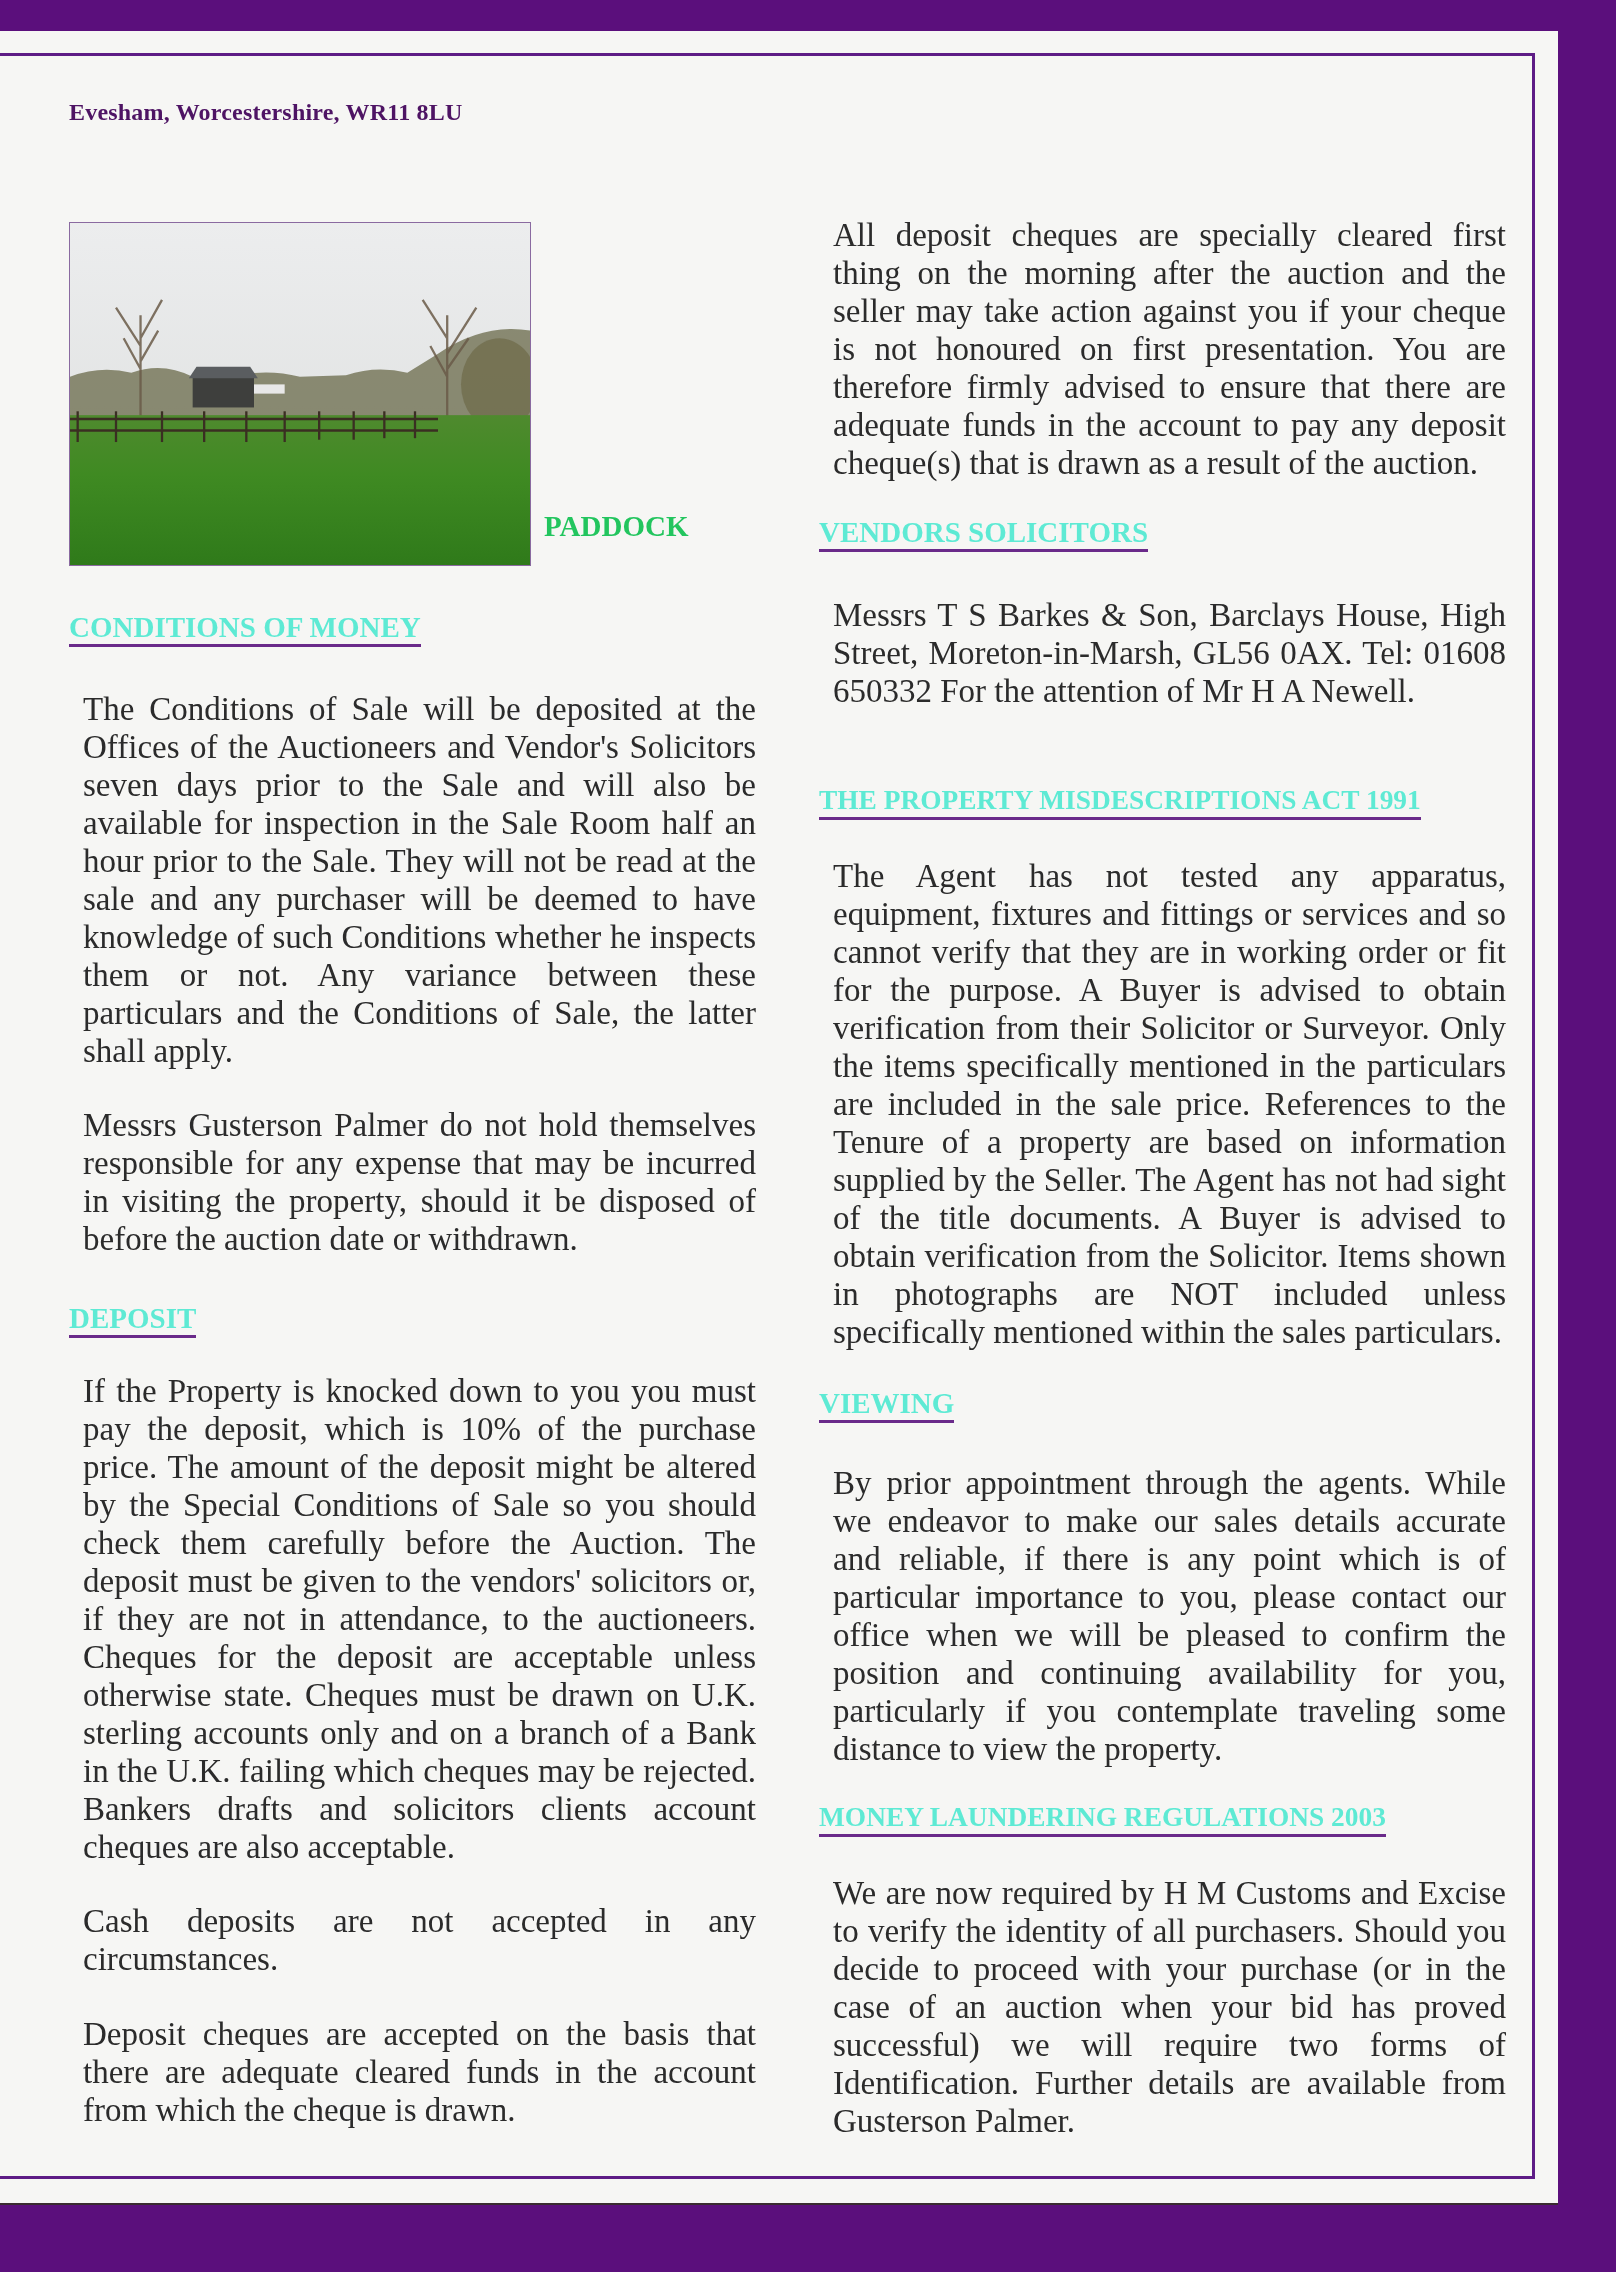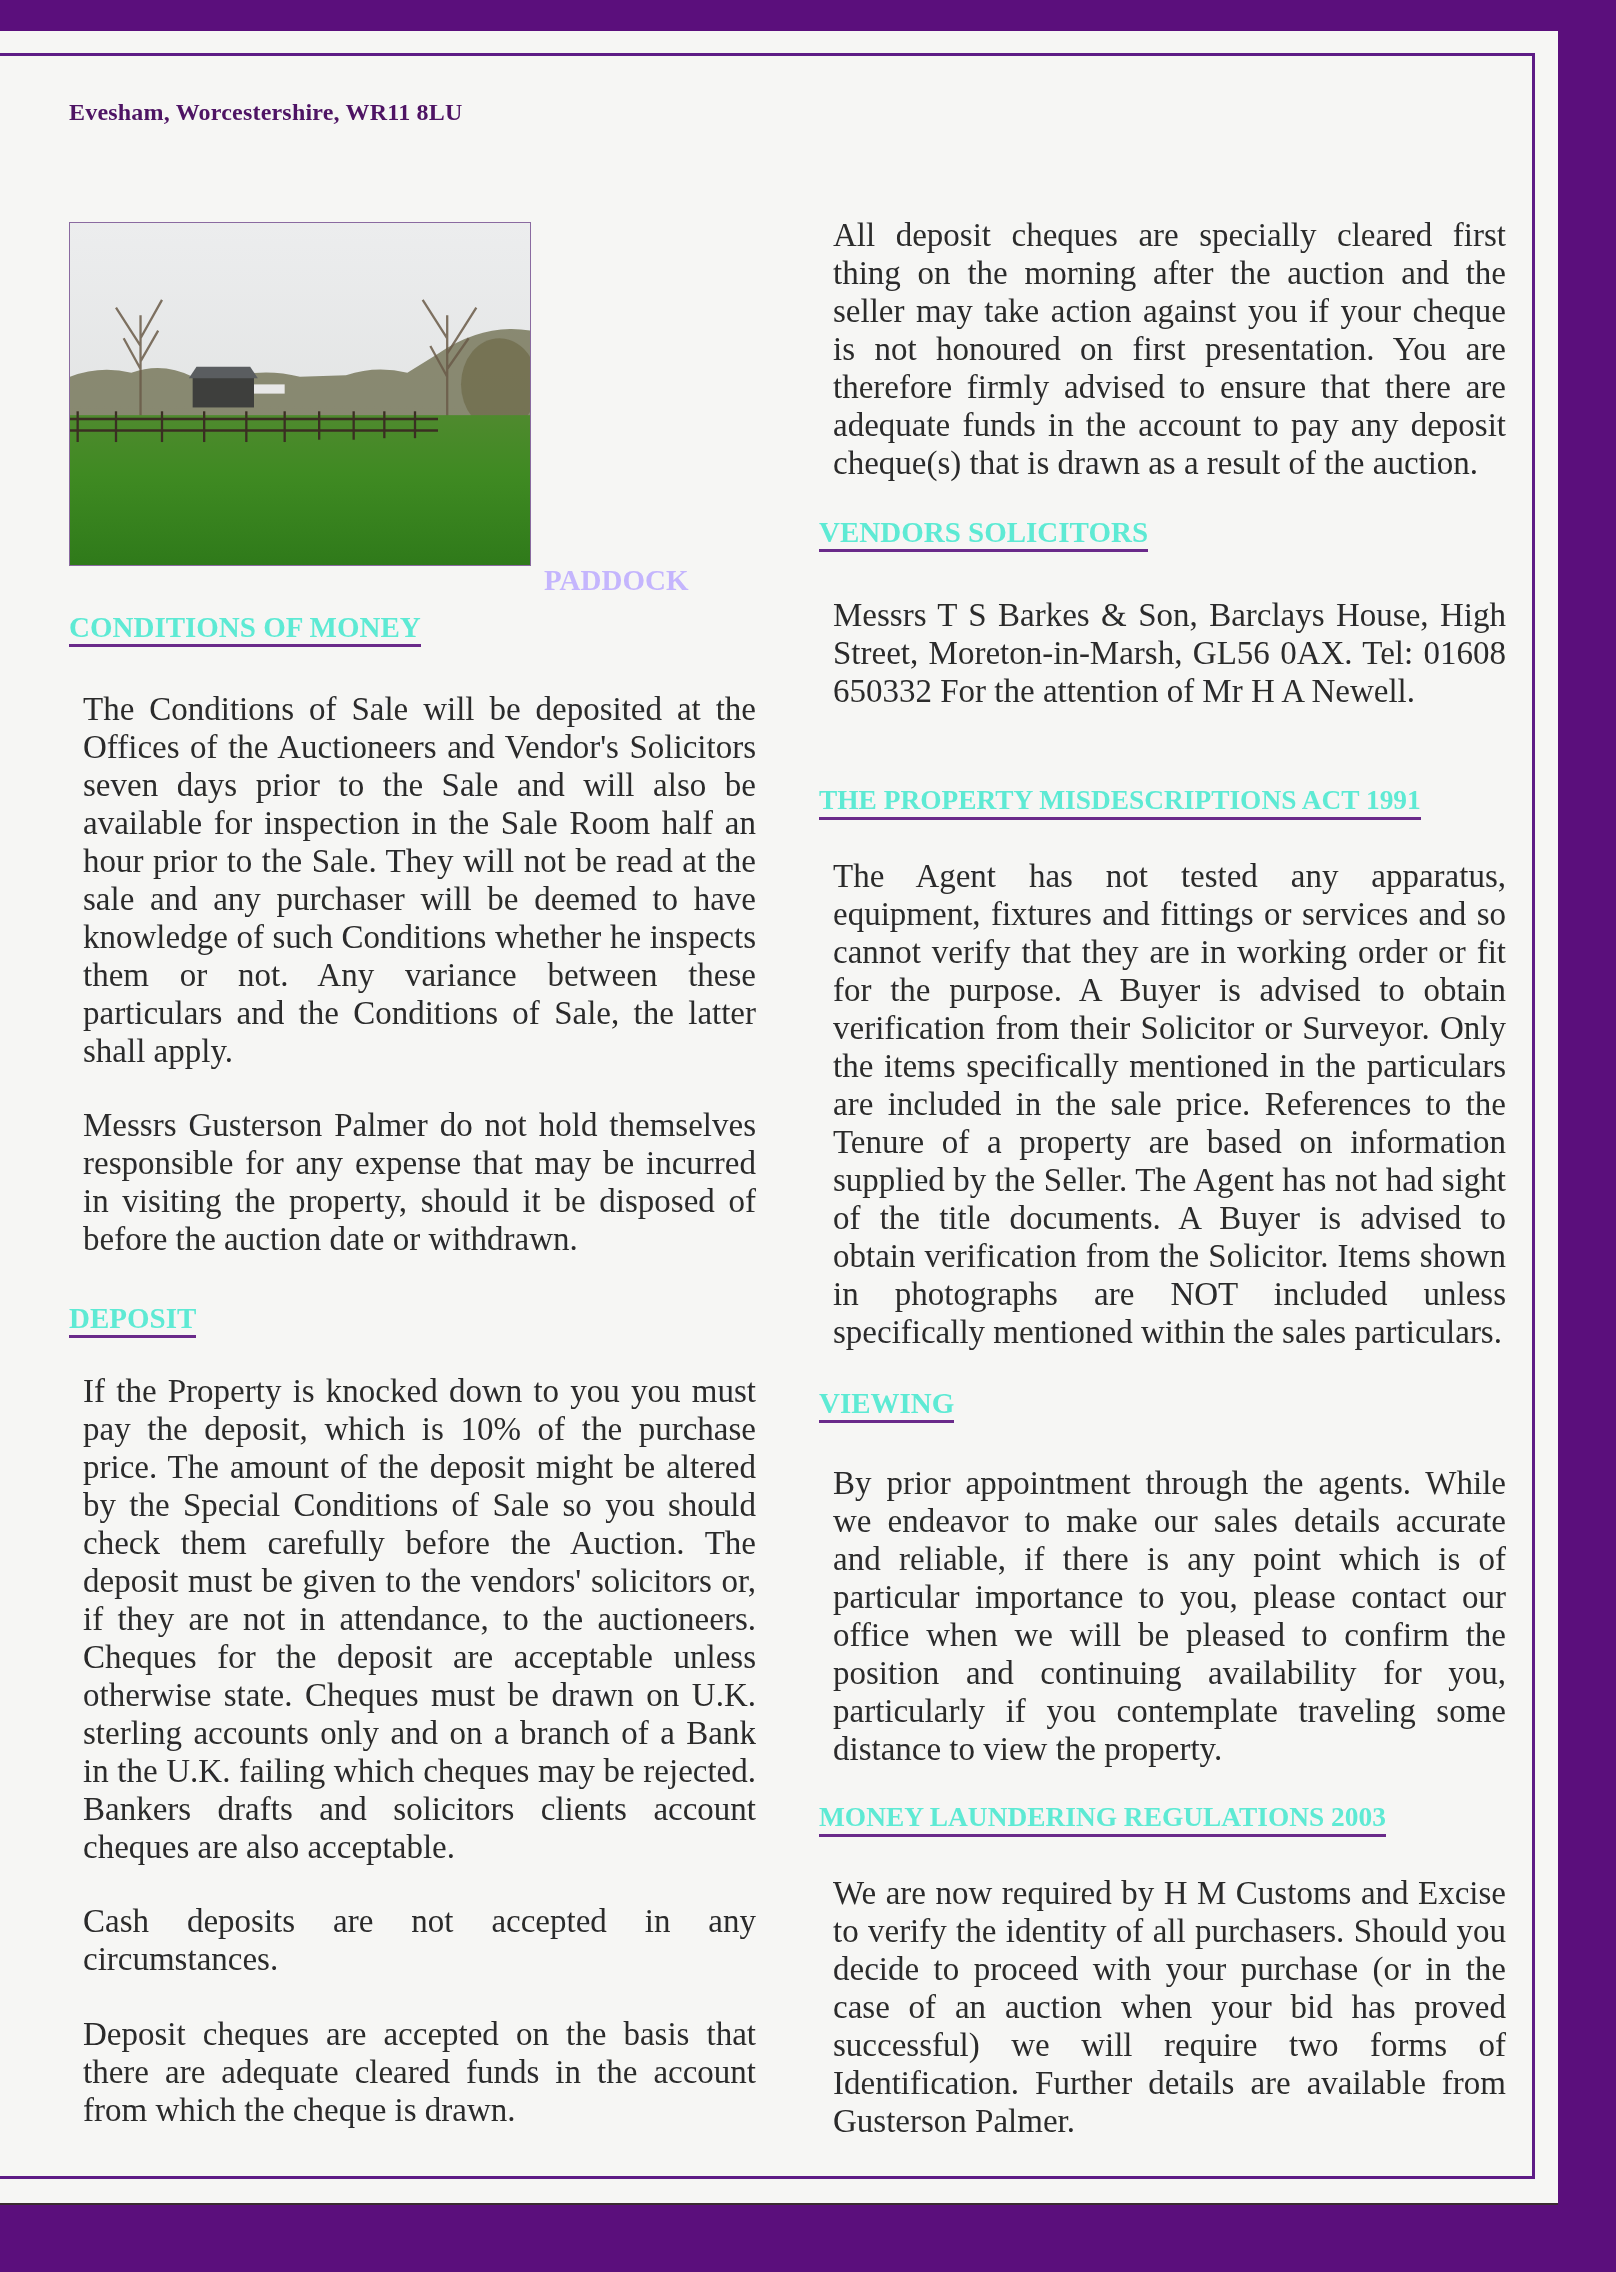--- a/index.html
+++ b/index.html
@@ -36,22 +36,22 @@
     border-bottom: 3.9px solid #6a2a8a; line-height: 31px; padding-bottom: 0.8px;
     white-space: nowrap;
   }
   .photo {
     position: absolute; left: 69px; top: 222px; width: 462px; height: 344px;
     border: 1.5px solid #8a6aa0; box-sizing: border-box; overflow: hidden;
     background: #e9e9e7;
   }
   .photo svg { display: block; width: 100%; height: 100%; }
   .caption {
-    position: absolute; left: 544px; top: 564px;
-    font-size: 29px; font-weight: bold; color: #c4b5fd;
+    position: absolute; left: 544px; top: 510px;
+    font-size: 29px; font-weight: bold; color: #22c55e;
   }
 </style>
 </head>
 <body>
 
 <div class="page">
   <div class="frame"></div>
 </div>
 <div class="bottom-edge"></div>
 

